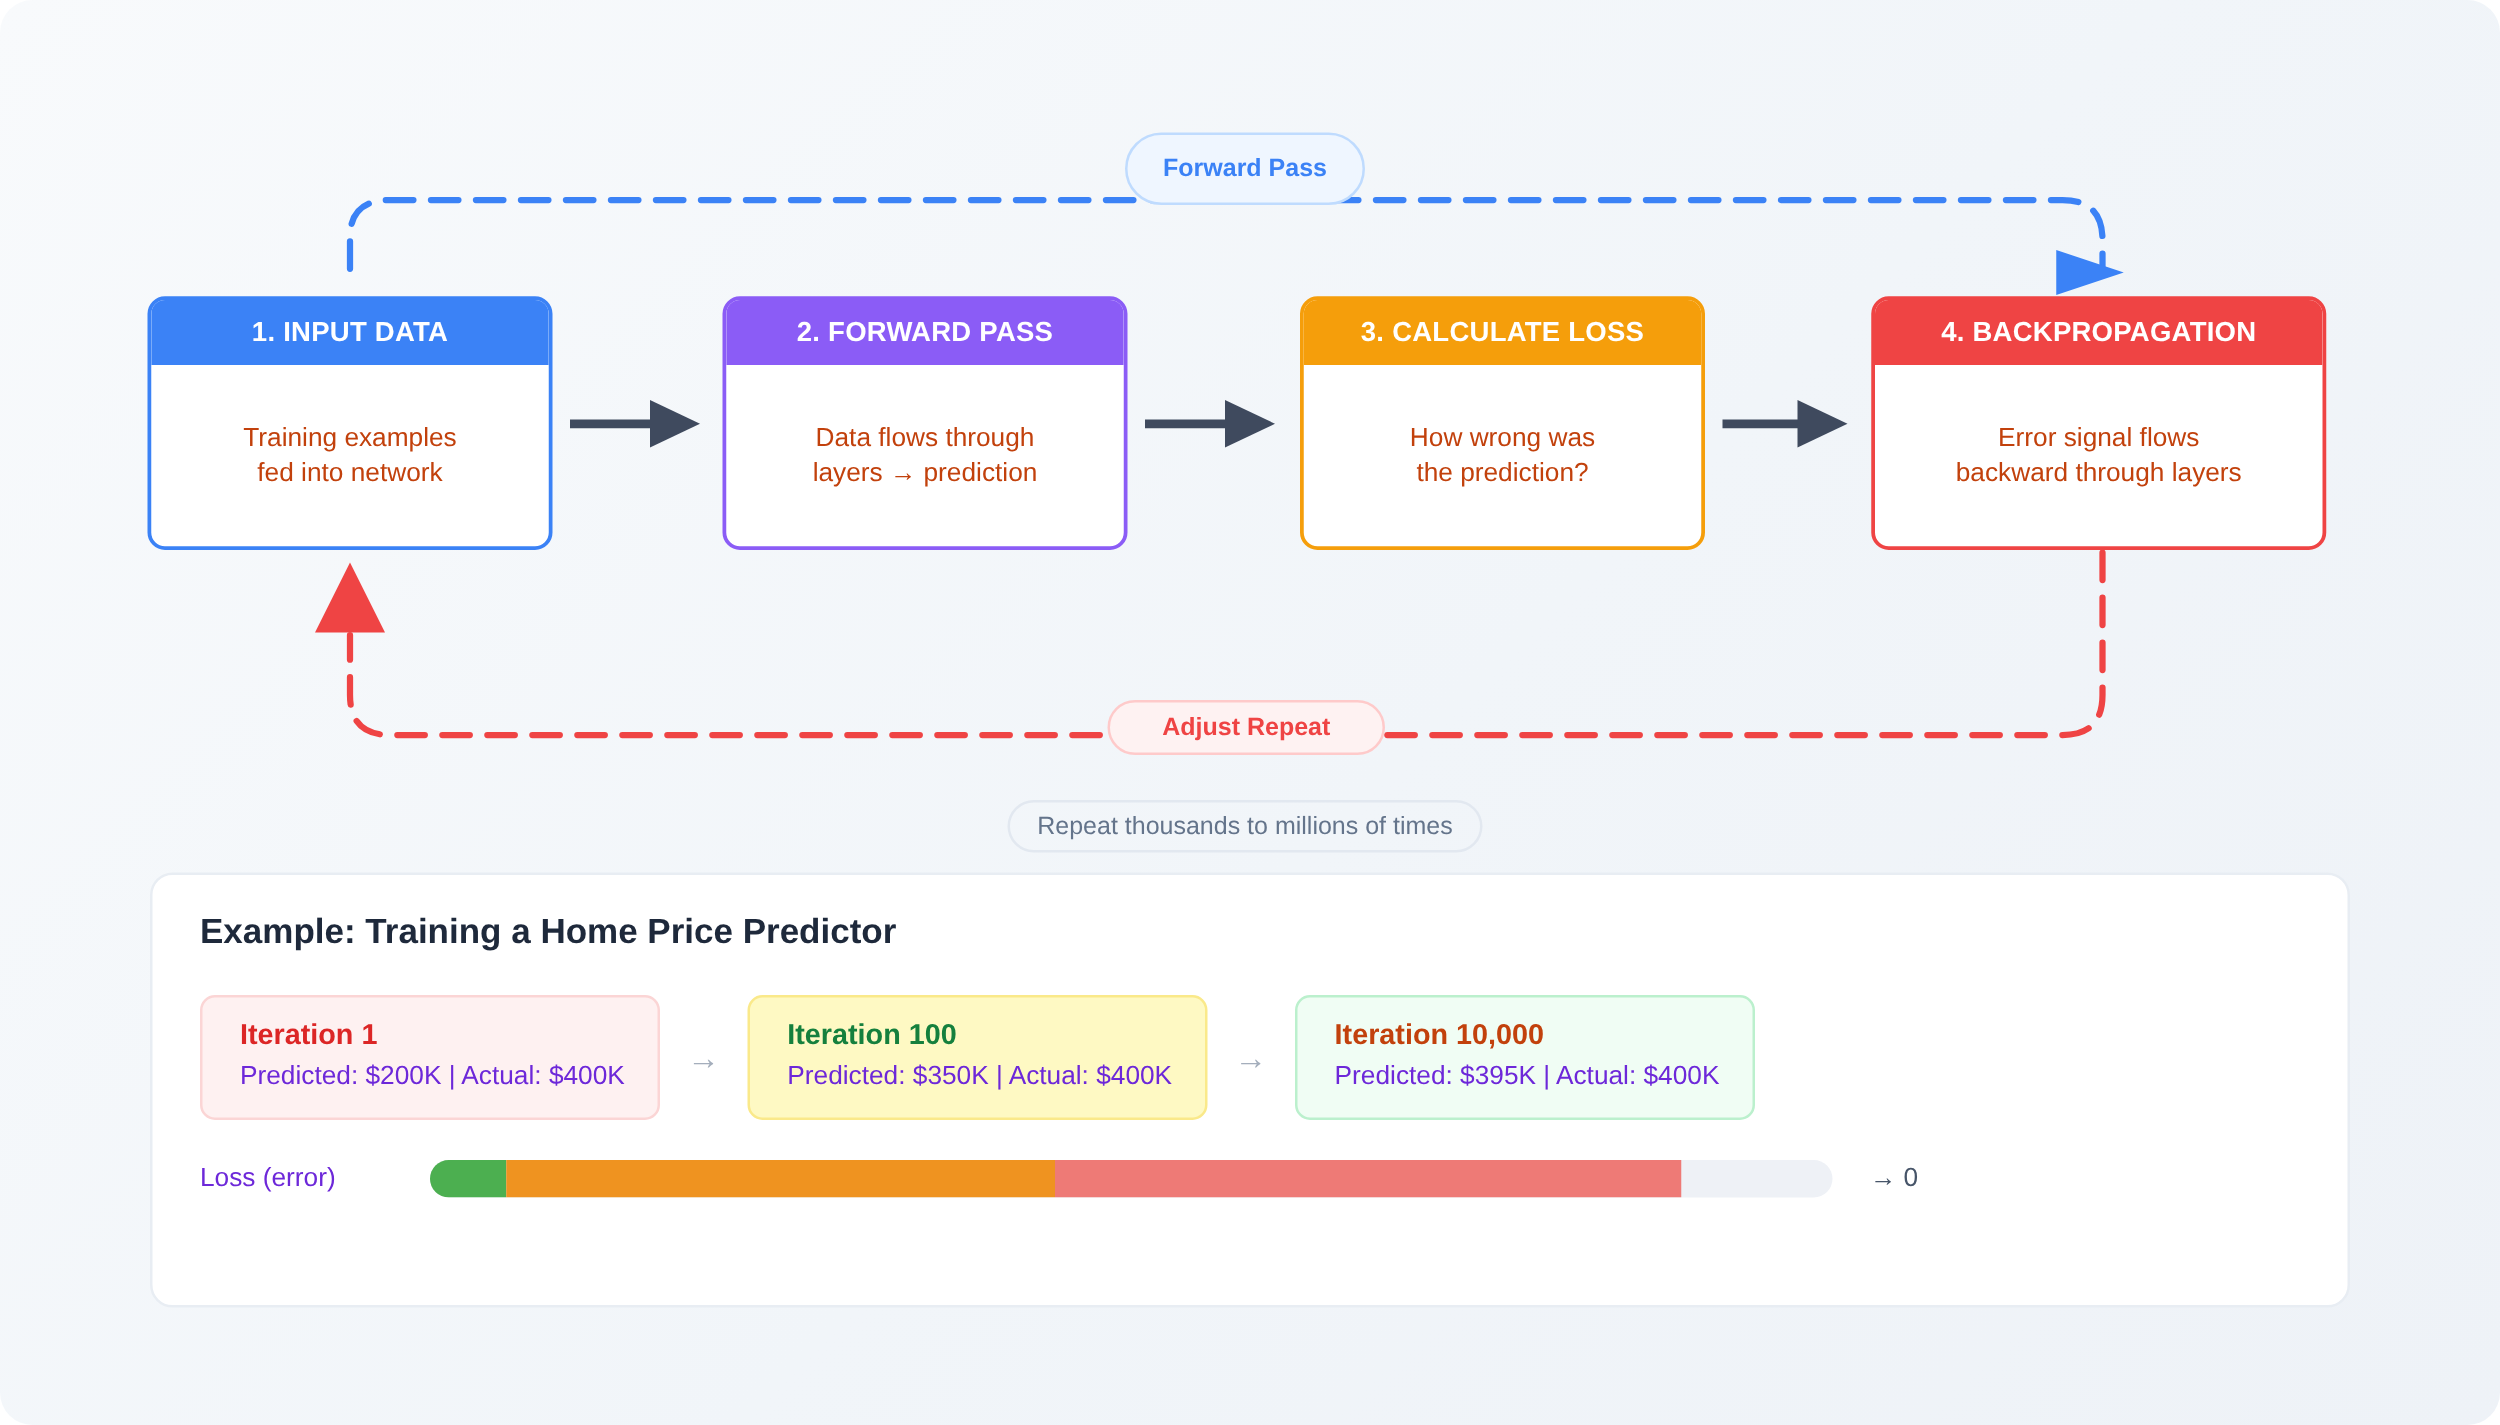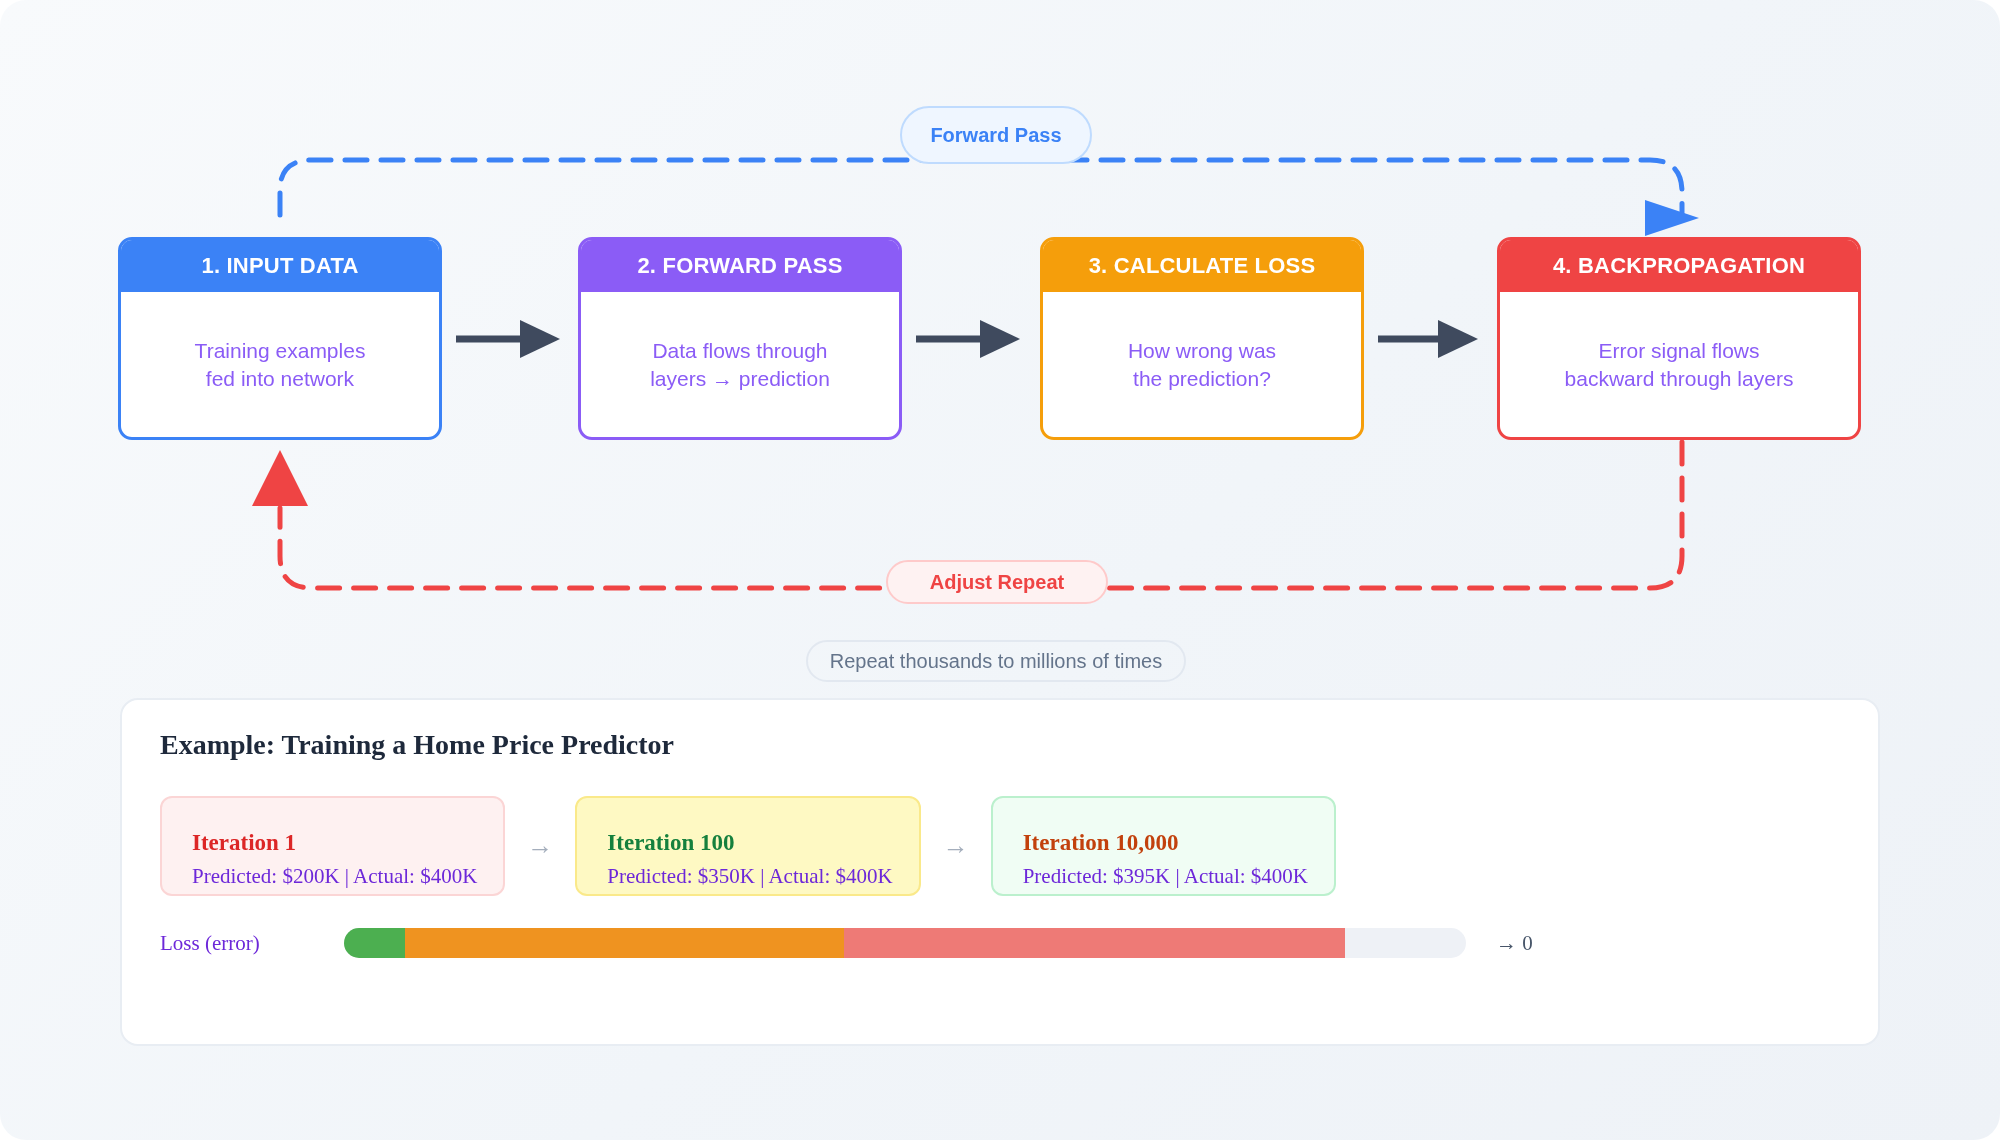--- a/index.html
+++ b/index.html
@@ -103,21 +103,21 @@
     white-space: nowrap;
   }
   .stage-body {
     flex: 1;
     display: flex;
     flex-direction: column;
     align-items: center;
     justify-content: center;
     font-size: 21px;
     line-height: 1.32;
-    color: #8b5cf6;
+    color: #c2410c;
     text-align: center;
     padding: 0 12px;
     box-sizing: border-box;
   }
   #stage-1 { left: 118px; border-color: #3b82f6; }
   #stage-1 .stage-header { background: #3b82f6; }
   #stage-2 { left: 578px; border-color: #8b5cf6; }
   #stage-2 .stage-header { background: #8b5cf6; }
   #stage-3 { left: 1040px; border-color: #f59e0b; }
   #stage-3 .stage-header { background: #f59e0b; }
@@ -147,21 +147,20 @@
   #example-card {
     position: absolute;
     left: 120px;
     top: 698px;
     width: 1760px;
     height: 348px;
     background: #ffffff;
     border: 2px solid #e8edf3;
     border-radius: 18px;
     box-sizing: border-box;
-    font-family: Liberation Serif, serif;
   }
   #example-title {
     position: absolute;
     left: 38px;
     top: 29px;
     font-size: 28px;
     font-weight: bold;
     color: #1e293b;
   }
 
@@ -169,21 +168,21 @@
     position: absolute;
     left: 38px;
     top: 96px;
     display: flex;
     align-items: center;
   }
   .iter-card {
     border-radius: 12px;
     border: 2px solid transparent;
     box-sizing: border-box;
-    padding: 32px 26px 18px 30px;
+    padding: 16px 26px 18px 30px;
     height: 100px;
   }
   .iter-label {
     font-size: 23px;
     font-weight: bold;
     margin-bottom: 8px;
   }
   .iter-detail {
     font-size: 21px;
     color: #6d28d9;

